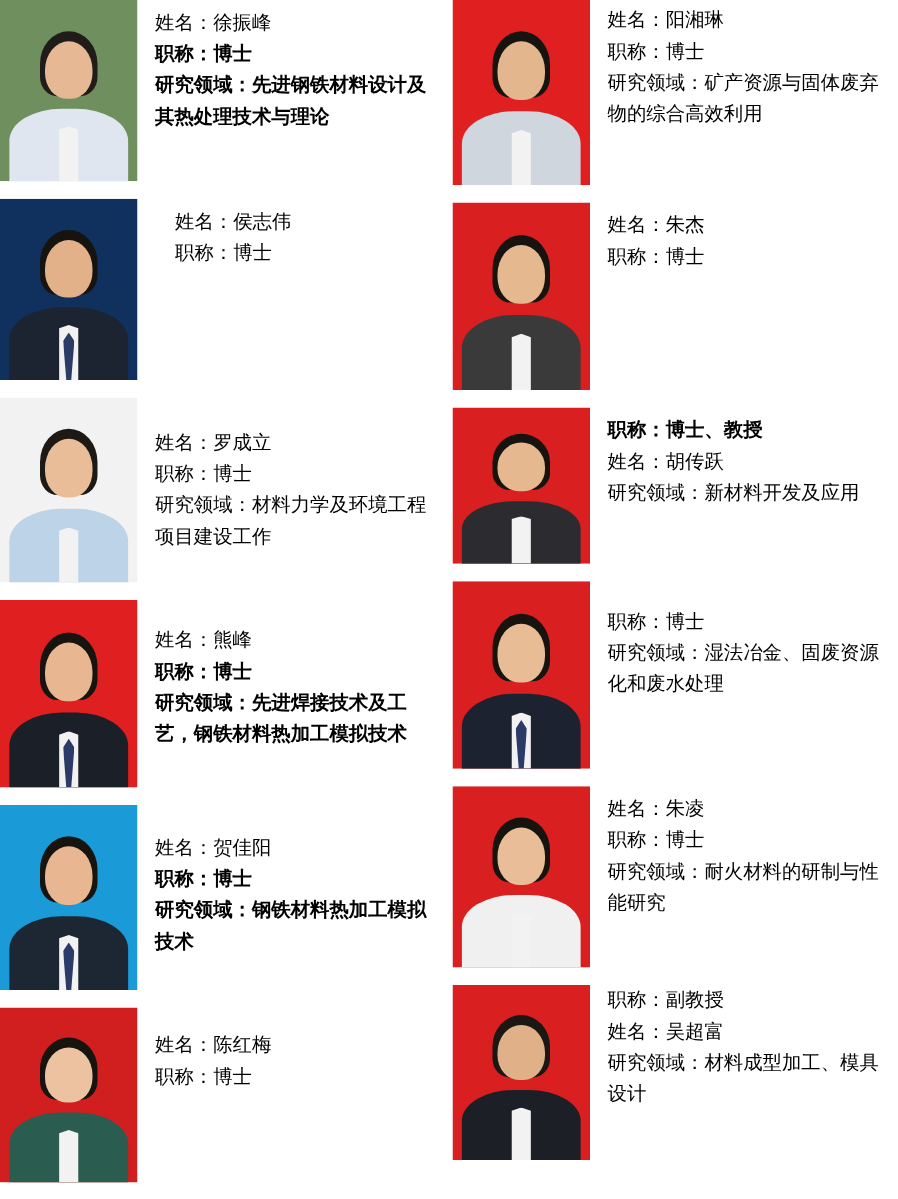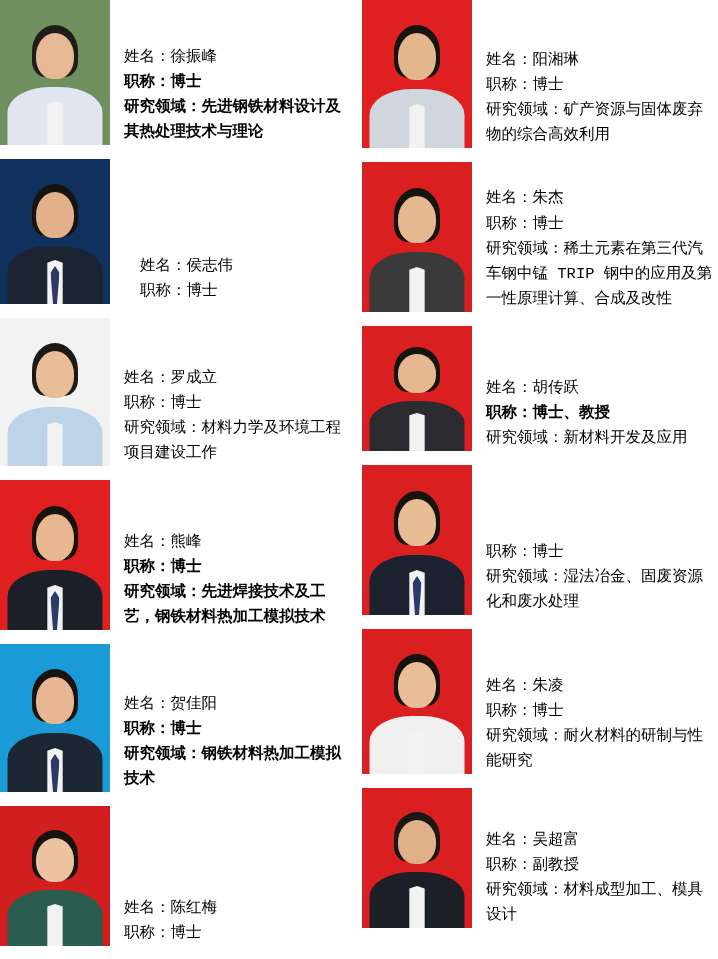--- a/index.html
+++ b/index.html
@@ -27,22 +27,21 @@
   .col-left  { left: 0px; }
   .col-right { left: 362px; }
 
   .entry {
     position: relative;
     width: 100%;
     box-sizing: border-box;
   }
   .entry-inner {
     display: flex;
-    align-items: flex-end;
-    font-family: Liberation Mono, monospace;
+    align-items: flex-start;
   }
   .photo {
     flex: 0 0 auto;
     position: relative;
     overflow: hidden;
     border: 0;
   }
   .photo .bg {
     position: absolute;
     left: 0; top: 0; right: 0; bottom: 0;
@@ -226,36 +225,35 @@
           <div class="photo" style="width: 110px; height: 150px;">
             <div class="bg" style="background: rgb(217, 31, 31);"></div>
             <div class="p-body" style="width: 95px; height: 60px; background: rgb(58, 58, 58);"></div>
             <div class="p-shirt" style="width: 48px; height: 45px;"></div>
             <div class="p-hair" style="width: 46px; height: 54px; top: 26px; background: rgb(23, 20, 15);"></div>
             <div class="p-head" style="width: 38px; height: 47px; top: 34px; background: rgb(230, 184, 143);"></div>
           </div>
           <div class="info" style="padding-top: 6px; padding-left: 14px;">
             <div class="line field-block"><span class="lbl">姓名：</span><span class="">朱杰</span></div>
             <div class="line field-block"><span class="lbl">职称：</span><span class="">博士</span></div>
-            <div class="line field-block"><span class="lbl">研究领域：</span><span class="">稀土元素在第三代汽车钢中锰 TRIP 钢中的应用及第一性原理计算、合成及改性</span></div>
           </div>
         </div>
       </div>
       <div class="entry" style="margin-bottom: 14px;">
         <div class="entry-inner">
           <div class="photo" style="width: 110px; height: 125px;">
             <div class="bg" style="background: rgb(217, 31, 31);"></div>
             <div class="p-body" style="width: 95px; height: 50px; background: rgb(44, 44, 48);"></div>
             <div class="p-shirt" style="width: 48px; height: 38px;"></div>
             <div class="p-hair" style="width: 46px; height: 45px; top: 21px; background: rgb(23, 20, 15);"></div>
             <div class="p-head" style="width: 38px; height: 39px; top: 28px; background: rgb(230, 184, 143);"></div>
           </div>
           <div class="info" style="padding-top: 6px; padding-left: 14px;">
+            <div class="line field-block"><span class="lbl bold">职称：</span><span class="bold">博士、教授</span></div>
             <div class="line field-block"><span class="lbl">姓名：</span><span class="">胡传跃</span></div>
-            <div class="line field-block"><span class="lbl bold">职称：</span><span class="bold">博士、教授</span></div>
             <div class="line field-block"><span class="lbl">研究领域：</span><span class="">新材料开发及应用</span></div>
           </div>
         </div>
       </div>
       <div class="entry" style="margin-bottom: 14px;">
         <div class="entry-inner">
           <div class="photo" style="width: 110px; height: 150px;">
             <div class="bg" style="background: rgb(217, 31, 31);"></div>
             <div class="p-body" style="width: 95px; height: 60px; background: rgb(28, 34, 48);"></div>
             <div class="p-shirt" style="width: 48px; height: 45px;"></div>
@@ -288,20 +286,20 @@
       <div class="entry" style="margin-bottom: 14px;">
         <div class="entry-inner">
           <div class="photo" style="width: 110px; height: 140px;">
             <div class="bg" style="background: rgb(217, 31, 31);"></div>
             <div class="p-body" style="width: 95px; height: 56px; background: rgb(28, 31, 38);"></div>
             <div class="p-shirt" style="width: 48px; height: 42px;"></div>
             <div class="p-hair" style="width: 46px; height: 50px; top: 24px; background: rgb(27, 23, 20);"></div>
             <div class="p-head" style="width: 38px; height: 44px; top: 32px; background: rgb(224, 177, 136);"></div>
           </div>
           <div class="info" style="padding-left: 14px;">
+            <div class="line field-block"><span class="lbl">职称：</span><span class="">副教授</span></div>
             <div class="line field-block"><span class="lbl">姓名：</span><span class="">吴超富</span></div>
-            <div class="line field-block"><span class="lbl">职称：</span><span class="">副教授</span></div>
             <div class="line field-block"><span class="lbl">研究领域：</span><span class="">材料成型加工、模具设计</span></div>
           </div>
         </div>
       </div>
     </div>
 </div>
 
 </body></html>

